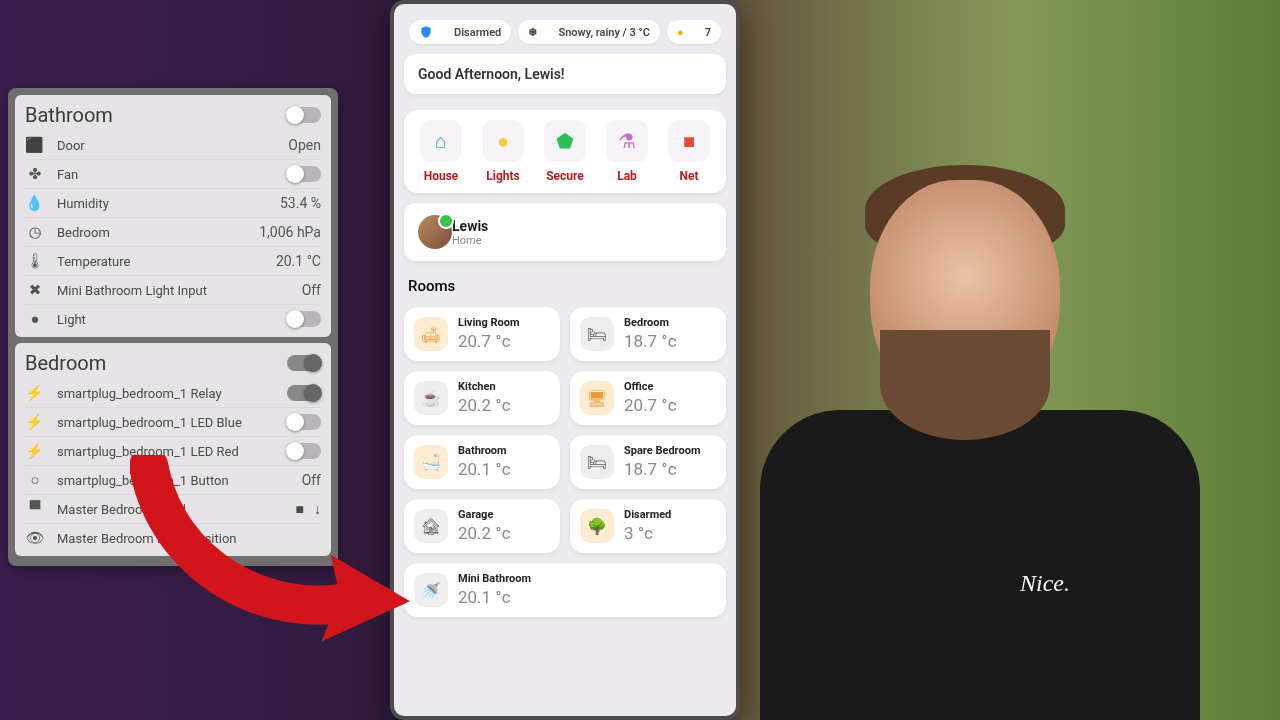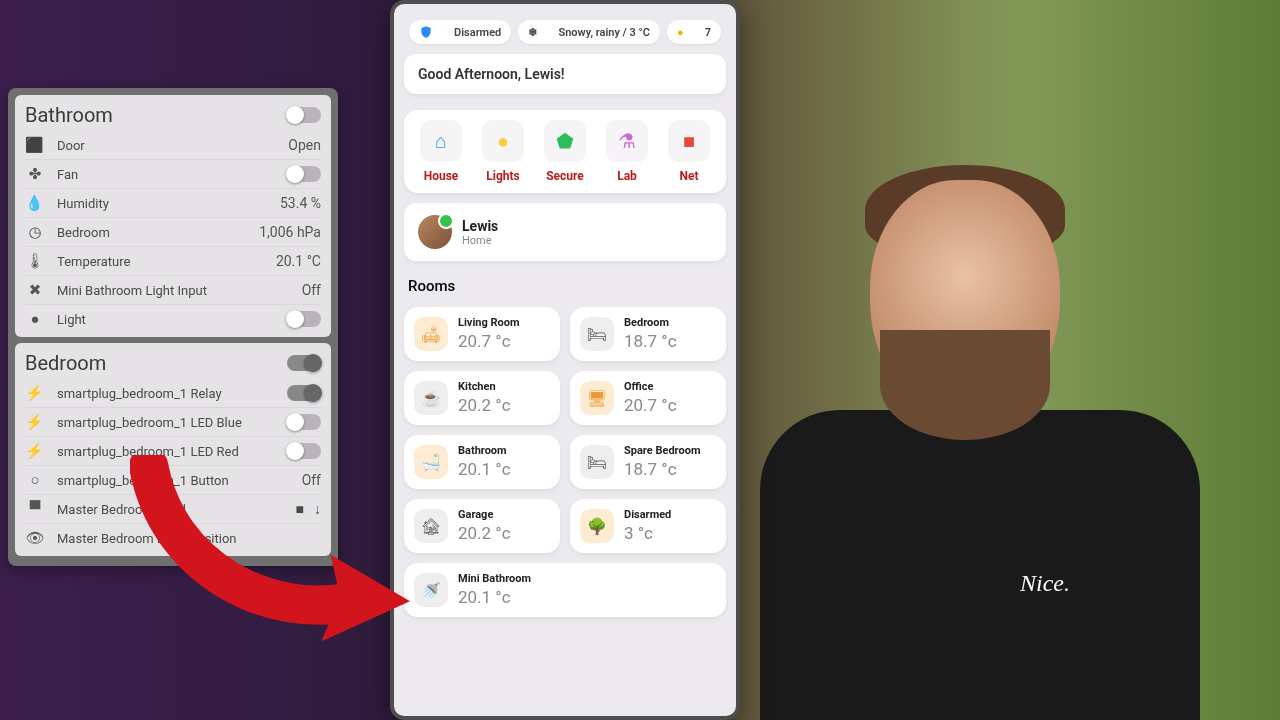--- a/index.html
+++ b/index.html
@@ -100,21 +100,21 @@
   .greet { font-size:14px; font-weight:600; color:#333;}
   .tile-row { display:flex; gap:8px; background:#fff; border-radius:14px; padding:10px; box-shadow:0 2px 5px rgba(0,0,0,.06); margin-bottom:10px;}
   .tile {
     flex:1; text-align:center;
   }
   .tile-ico {
     width:42px;height:42px;border-radius:10px;background:#f7f4f8; margin:0 auto 7px auto;
     display:flex;align-items:center;justify-content:center;font-size:20px;
   }
   .tile-label{ font-size:12px; font-weight:700; color:#b91c1c;}
-  .person-card { display:flex; align-items:center; gap:10px;}
+  .person-card { display:flex; align-items:center; }
   .avatar{
     width:34px;height:34px;border-radius:50%;
     background:linear-gradient(135deg,#b98960,#7a513a); position:relative;
   }
   .avatar::after{
     content:''; position:absolute; right:-2px; top:-2px; width:12px;height:12px;
     background:#37c24a; border:2px solid #fff; border-radius:50%;
   }
   .pc-name{font-size:14px;font-weight:700;color:#222;}
   .pc-sub{font-size:11px;color:#888;}

